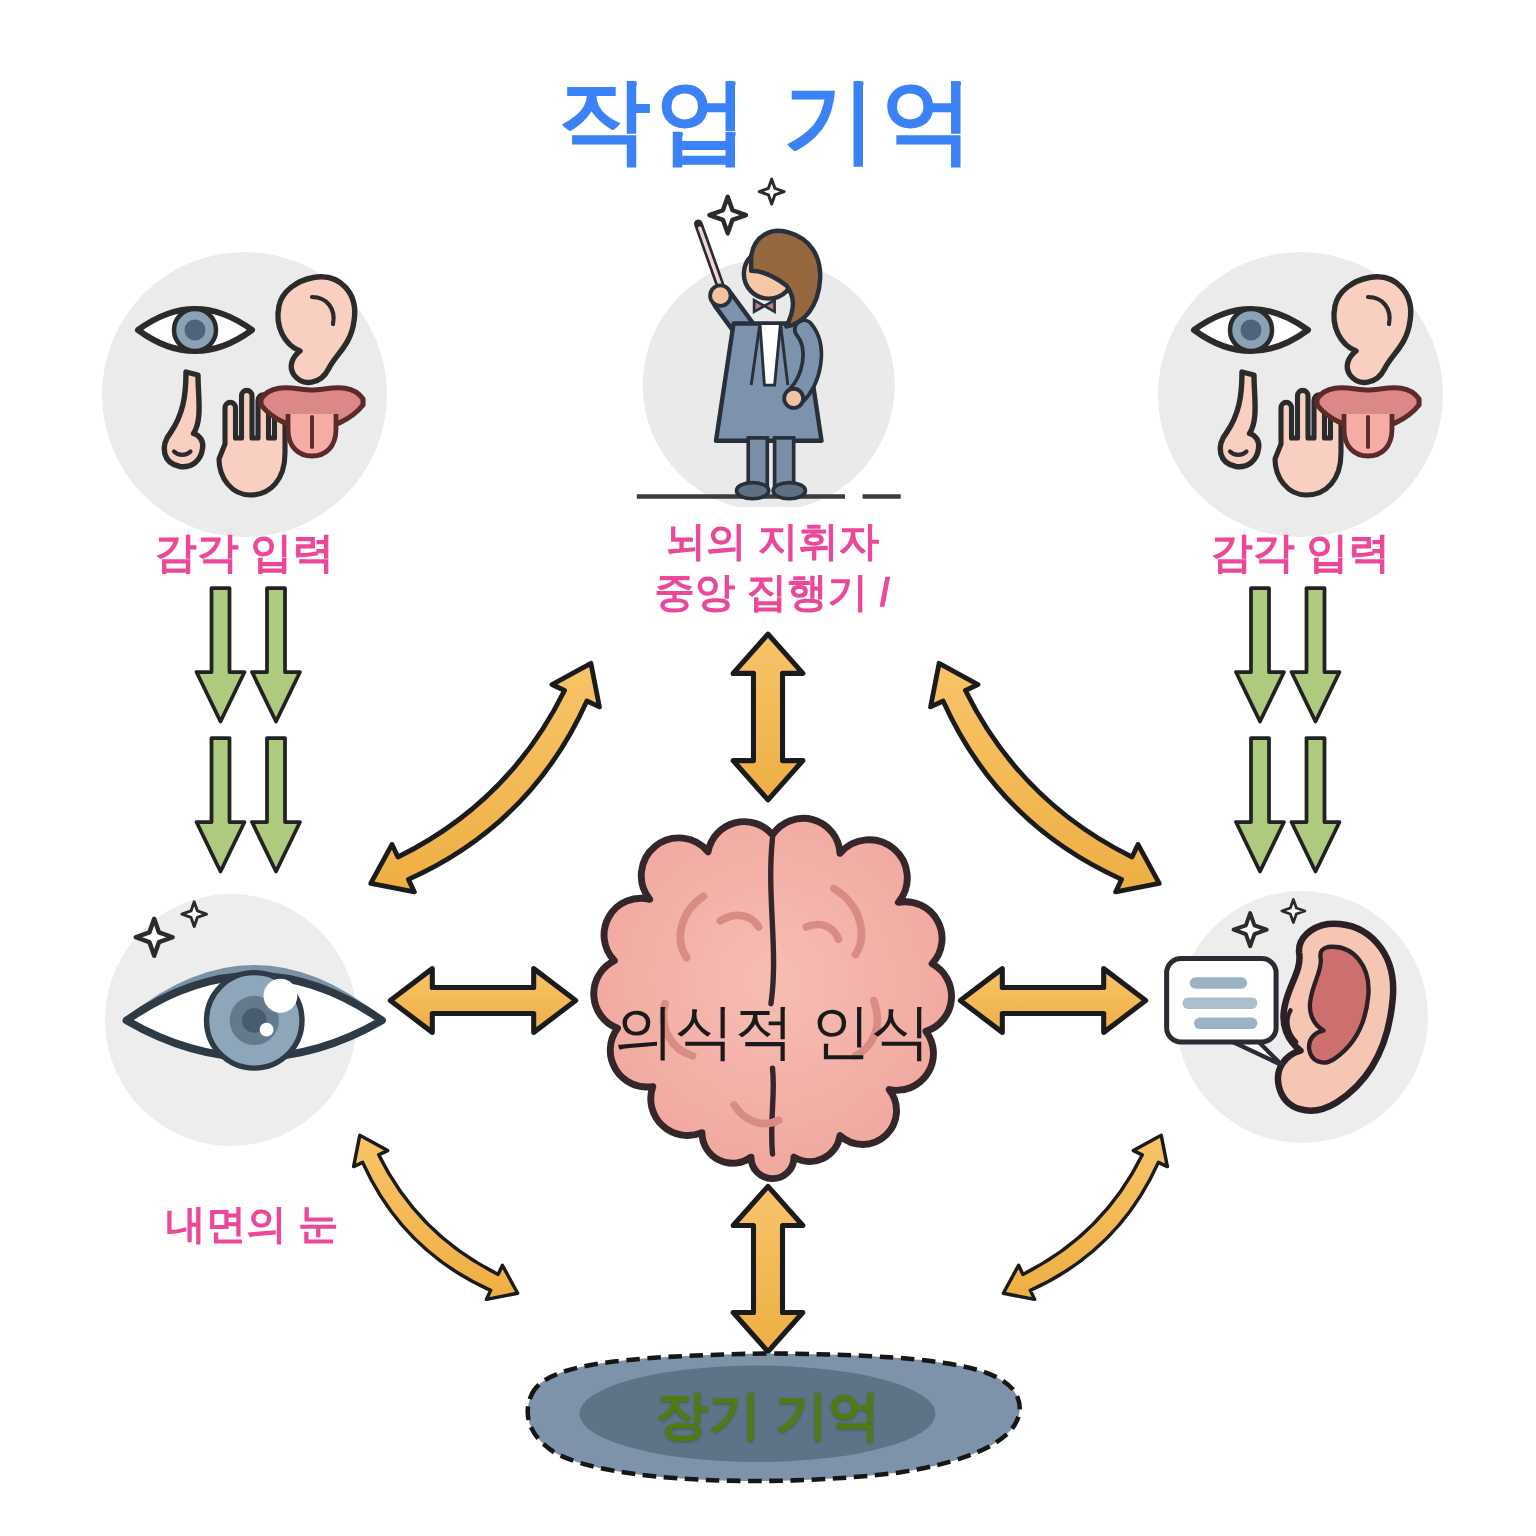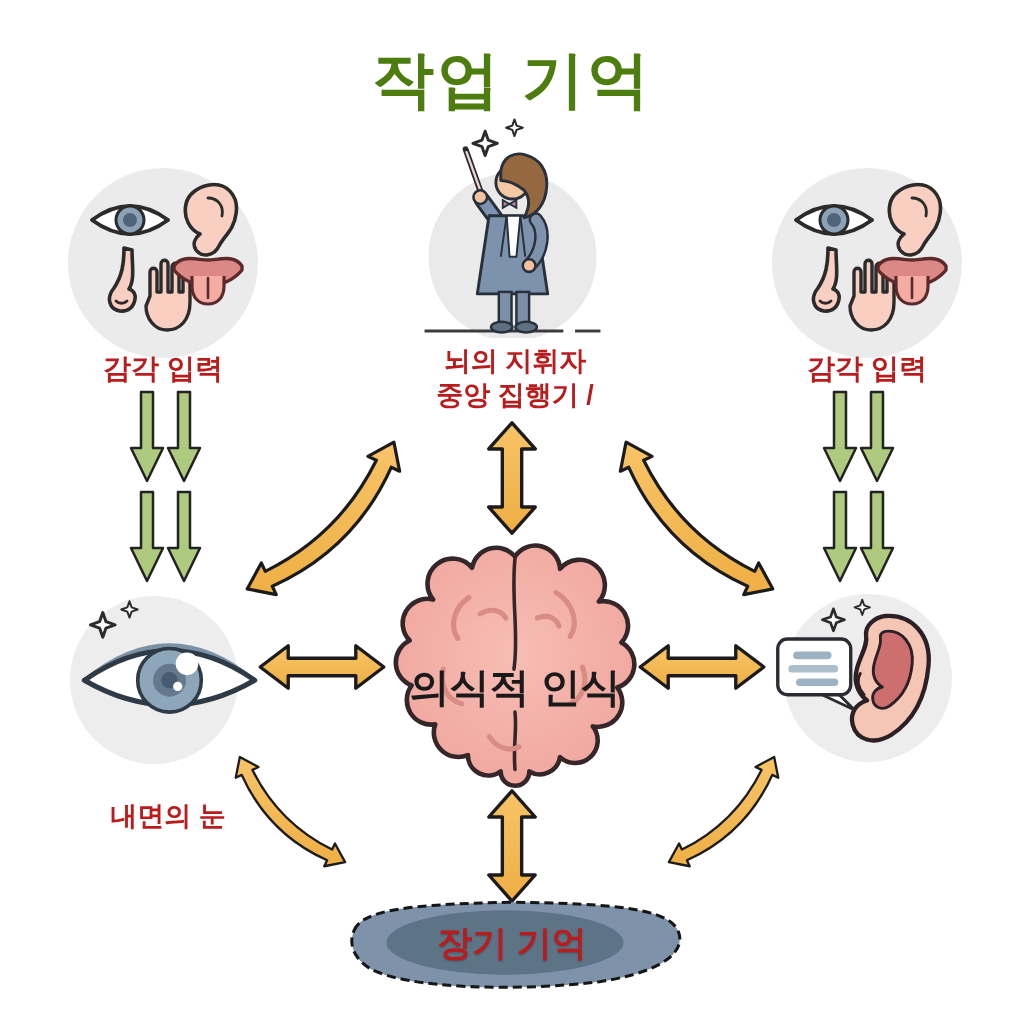--- a/index.html
+++ b/index.html
@@ -1,28 +1,28 @@
 <!DOCTYPE html>
 <html><head>
 <meta charset="utf-8">
 <style>
   html,body{margin:0;padding:0;}
   body{font-family:"Liberation Sans","DejaVu Sans",sans-serif;background:#fff;}
   .canvas{position:relative;width:1024px;height:1024px;background:#ffffff;overflow:hidden;}
   .abs{position:absolute;}
   .title{left:0;top:38px;width:1024px;text-align:center;font-size:62px;font-weight:800;
-         letter-spacing:3px;color:#4d7c0f;}
-  .node-label{font-weight:800;color:#b91c1c;text-align:center;}
+         letter-spacing:3px;color:#3b82f6;}
+  .node-label{font-weight:800;color:#ec4899;text-align:center;}
   .ce-label{left:362px;top:344px;width:306px;font-size:27px;line-height:34px;}
   .sens-label-l{left:58px;top:350px;width:210px;font-size:28px;}
   .sens-label-r{left:762px;top:350px;width:210px;font-size:28px;}
   .eye-label{left:78px;top:798px;width:180px;font-size:27px;}
   .ear-label{left:770px;top:766px;width:200px;font-size:27px;}
-  .brain-label{left:382px;top:660px;width:266px;font-size:40px;font-weight:700;color:#1a1a1a;text-align:center;}
-  .ltm-label{left:336px;top:920px;width:352px;font-size:35px;font-weight:800;color:#b91c1c;text-align:center;
+  .brain-label{left:382px;top:660px;width:266px;font-size:40px;font-weight:400;color:#1a1a1a;text-align:center;}
+  .ltm-label{left:336px;top:920px;width:352px;font-size:35px;font-weight:800;color:#4d7c0f;text-align:center;
              text-shadow:0 1px 2px rgba(0,0,0,.25);}
   .circle-node{border-radius:50%;background:#ebebeb;}
   .sens-l{left:68px;top:168px;width:190px;height:190px;}
   .sens-r{left:772px;top:168px;width:190px;height:190px;}
   .eye-circ{left:70px;top:596px;width:168px;height:168px;background:#ededed;}
   .ear-circ{left:784px;top:594px;width:168px;height:168px;background:#ededed;}
   svg{display:block;}
   .flip{transform:scaleX(-1);}
 </style>
 </head>

